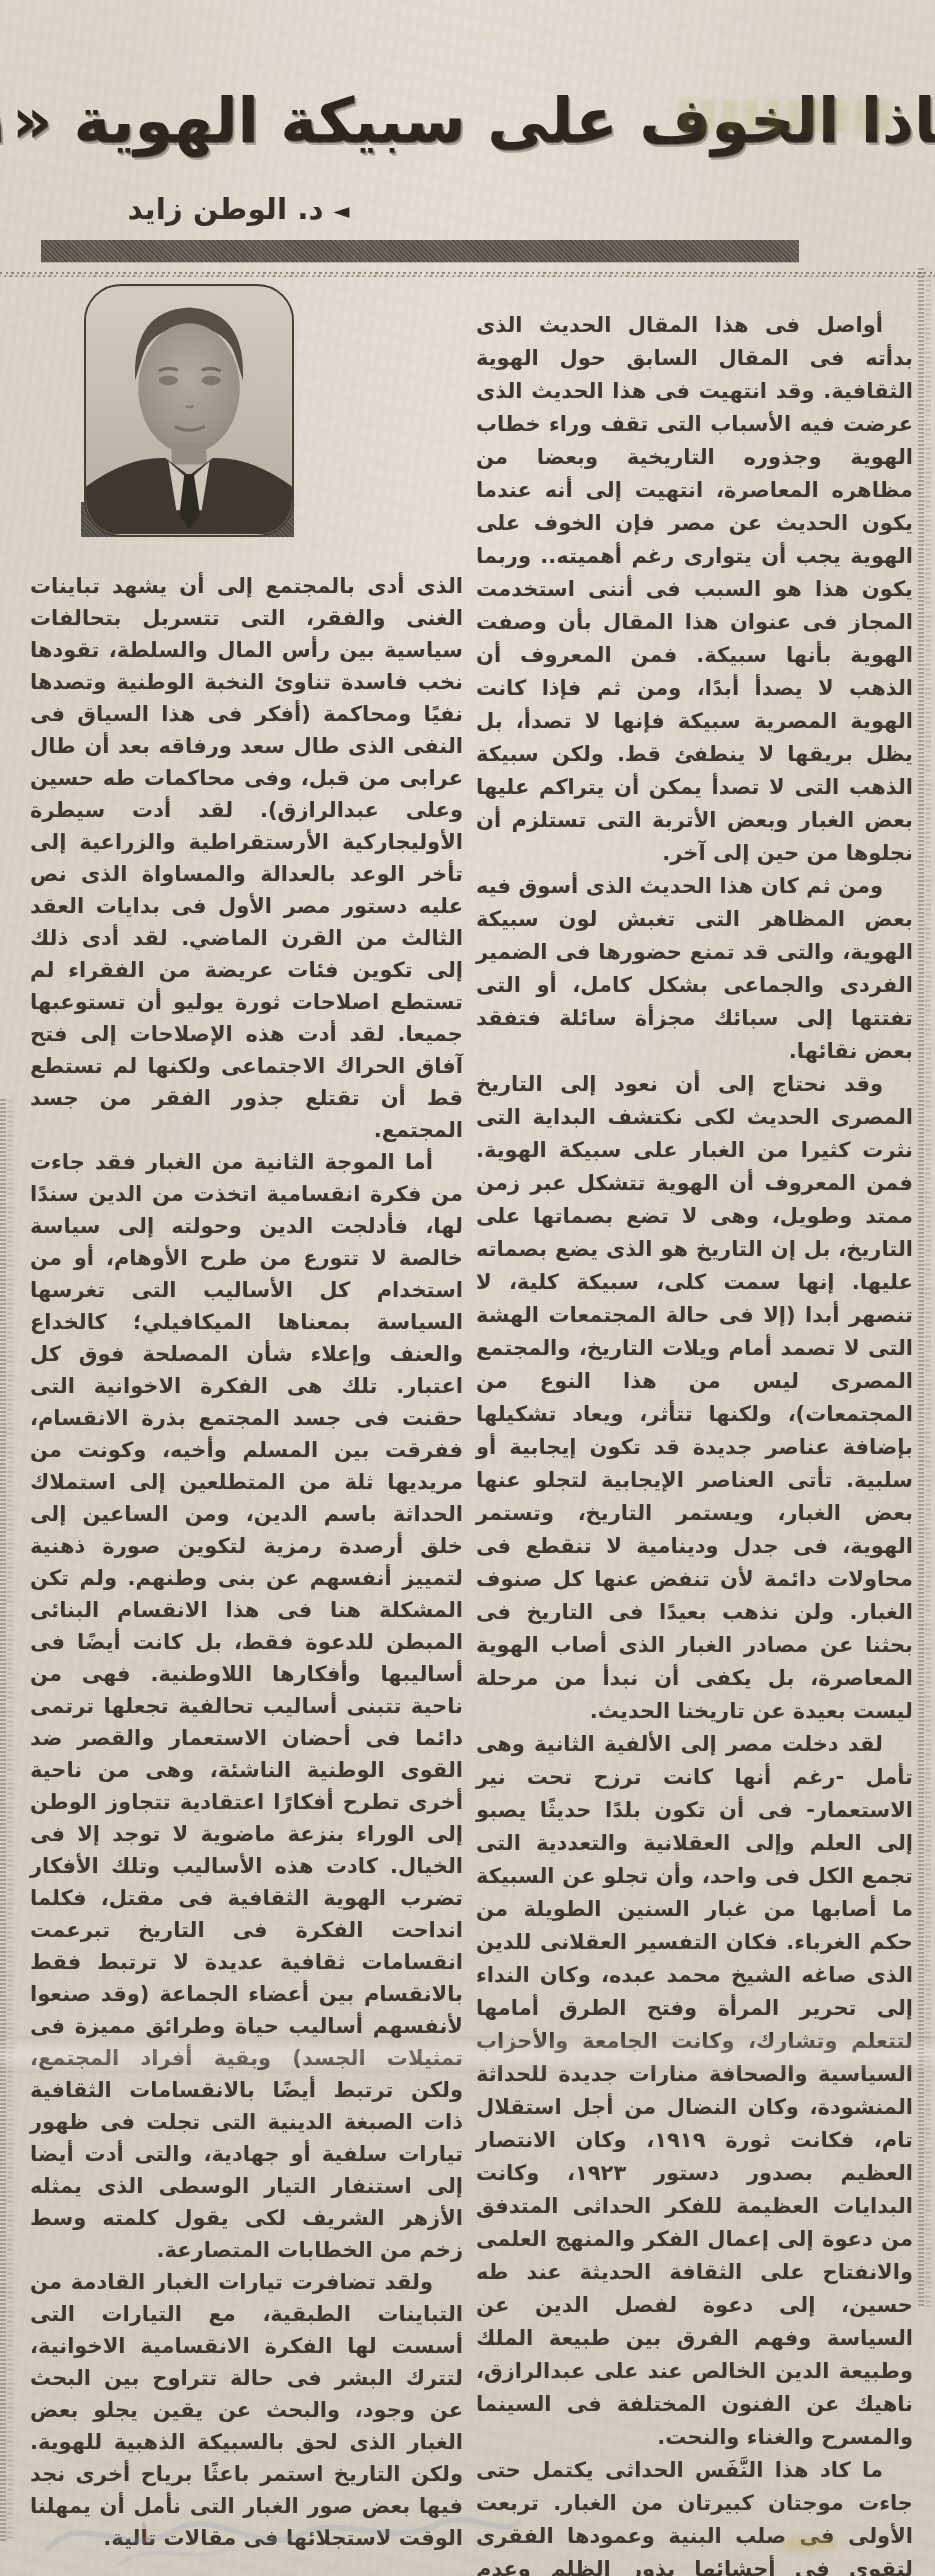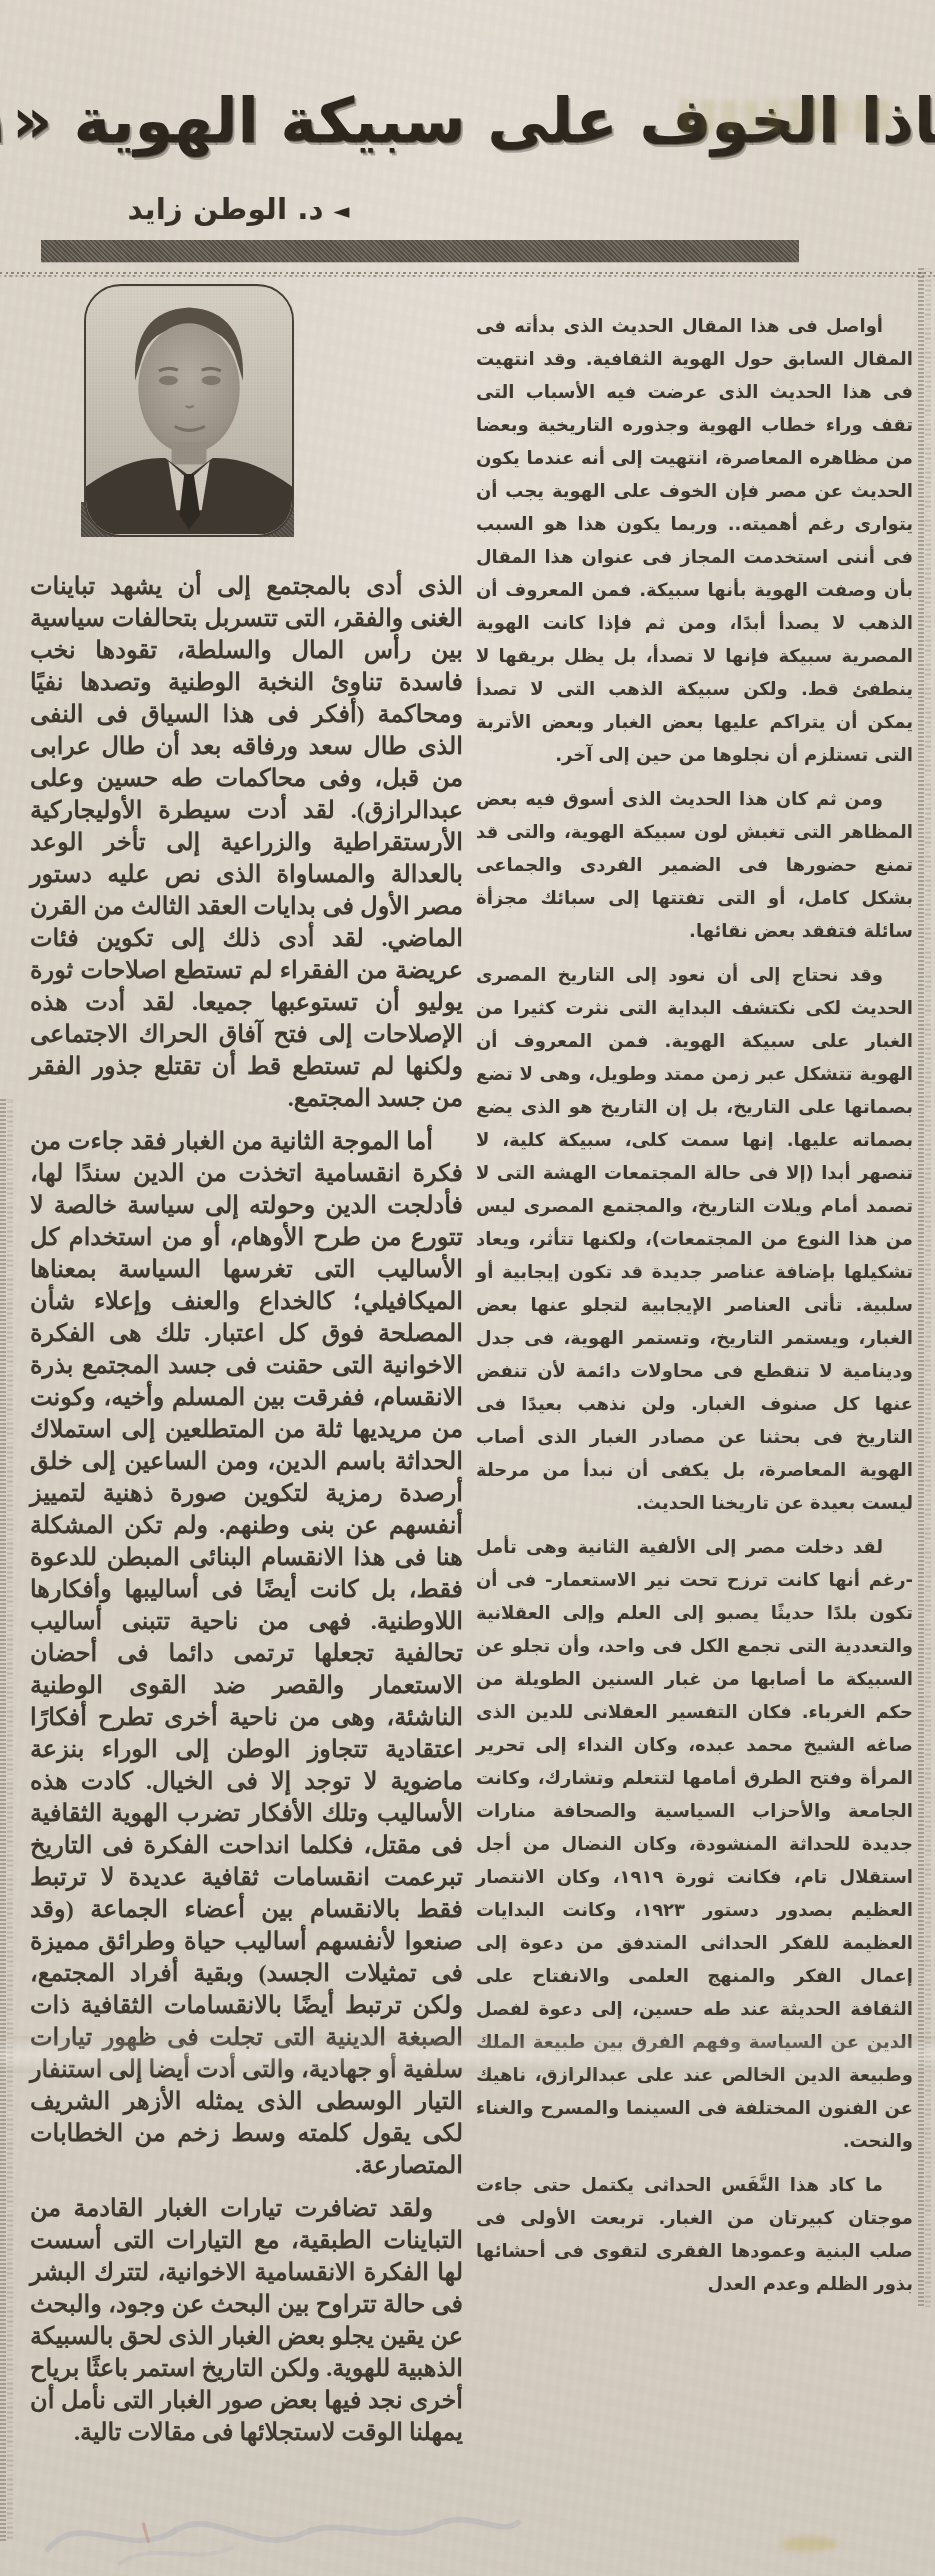--- a/index.html
+++ b/index.html
@@ -57,25 +57,25 @@
   .photo-bar{
     top:502px;left:81px;width:213px;height:35px;background:#57504a;
     background-image:repeating-linear-gradient(45deg, rgba(255,255,255,.08) 0 1.6px, rgba(0,0,0,.10) 1.6px 3.2px);
     z-index:2;
   }
   .col{direction:rtl;text-align:justify;}
   .col p{
     margin:0;font-weight:700;color:#3c352d;
     text-indent:30px;
   }
-  .col p + p{margin-top:11px;}
+  .col p + p{margin-top:0;}
   .col-right{top:309px;left:476px;width:437px;}
-  .col-right p{font-size:18px;line-height:33px;}
+  .col-right p{font-size:21px;line-height:33px;}
   .col-left{top:570px;left:30px;width:433px;}
-  .col-left p{font-size:24px;line-height:32px;font-family:Liberation Serif, serif;}
+  .col-left p{font-size:21px;line-height:32px;}
   .col-left p.noindent{text-indent:0;}
   .edge-hatch{
     width:16px;
     background-image:
       repeating-linear-gradient(180deg, rgba(96,86,72,.55) 0 1.6px, transparent 1.6px 4px),
       repeating-linear-gradient(180deg, transparent 0 0.8px, rgba(96,86,72,.3) 0.8px 2.4px, transparent 2.4px 4.8px);
     background-position:0 0, 7.2px 1.6px;
     background-size:6.4px 100%, 6.4px 100%;
     background-repeat:repeat-y;
     opacity:.75;

